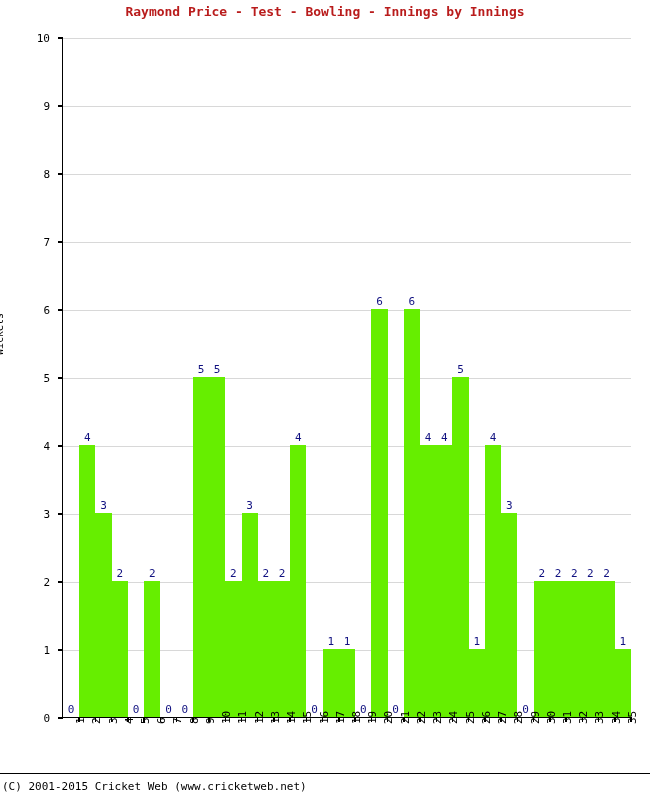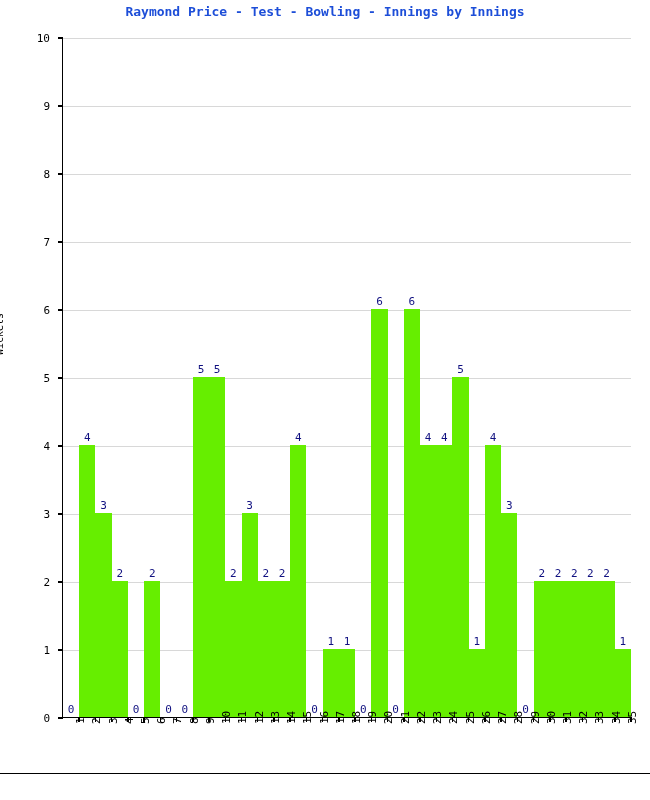--- a/index.html
+++ b/index.html
@@ -23,21 +23,21 @@
   }
 
   #chart-title {
     position: absolute;
     left: 0;
     top: 4px;
     width: 650px;
     text-align: center;
     font-size: 13px;
     font-weight: bold;
-    color: #1d4ed8;
+    color: #b91c1c;
     letter-spacing: 0px;
     white-space: nowrap;
   }
 
   
   #plot-area {
     position: absolute;
     left: 62px;
     top: 38px;
     width: 568px;
@@ -345,14 +345,15 @@
       <div class="xtl" style="left: 482.743px;">30</div>
       <div class="xtl" style="left: 498.971px;">31</div>
       <div class="xtl" style="left: 515.2px;">32</div>
       <div class="xtl" style="left: 531.429px;">33</div>
       <div class="xtl" style="left: 547.657px;">34</div>
       <div class="xtl" style="left: 563.886px;">35</div>
     </div>
 
 
   <div id="footer-divider"></div>
+  <div id="footer-text">(C) 2001-2015 Cricket Web (www.cricketweb.net)</div>
 
 </div>
 
 </body></html>

